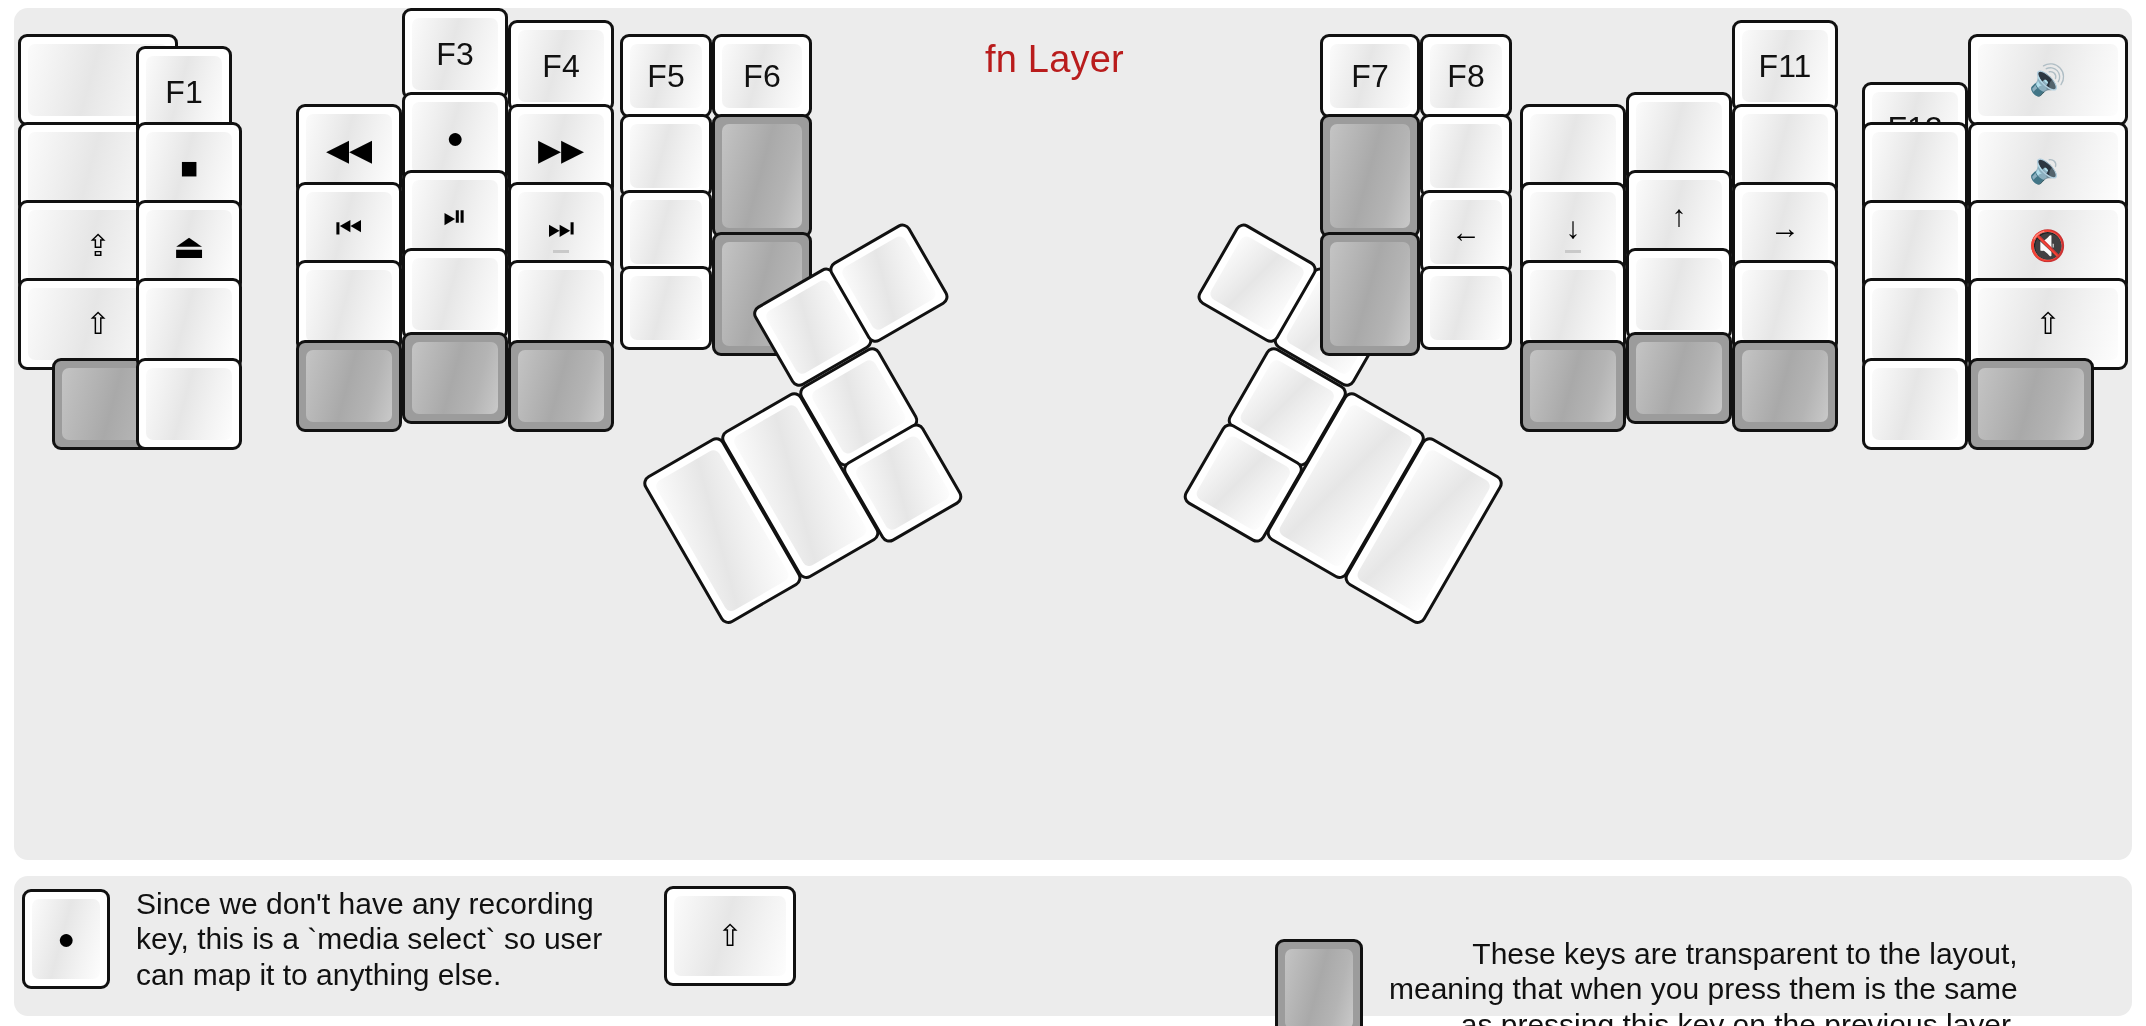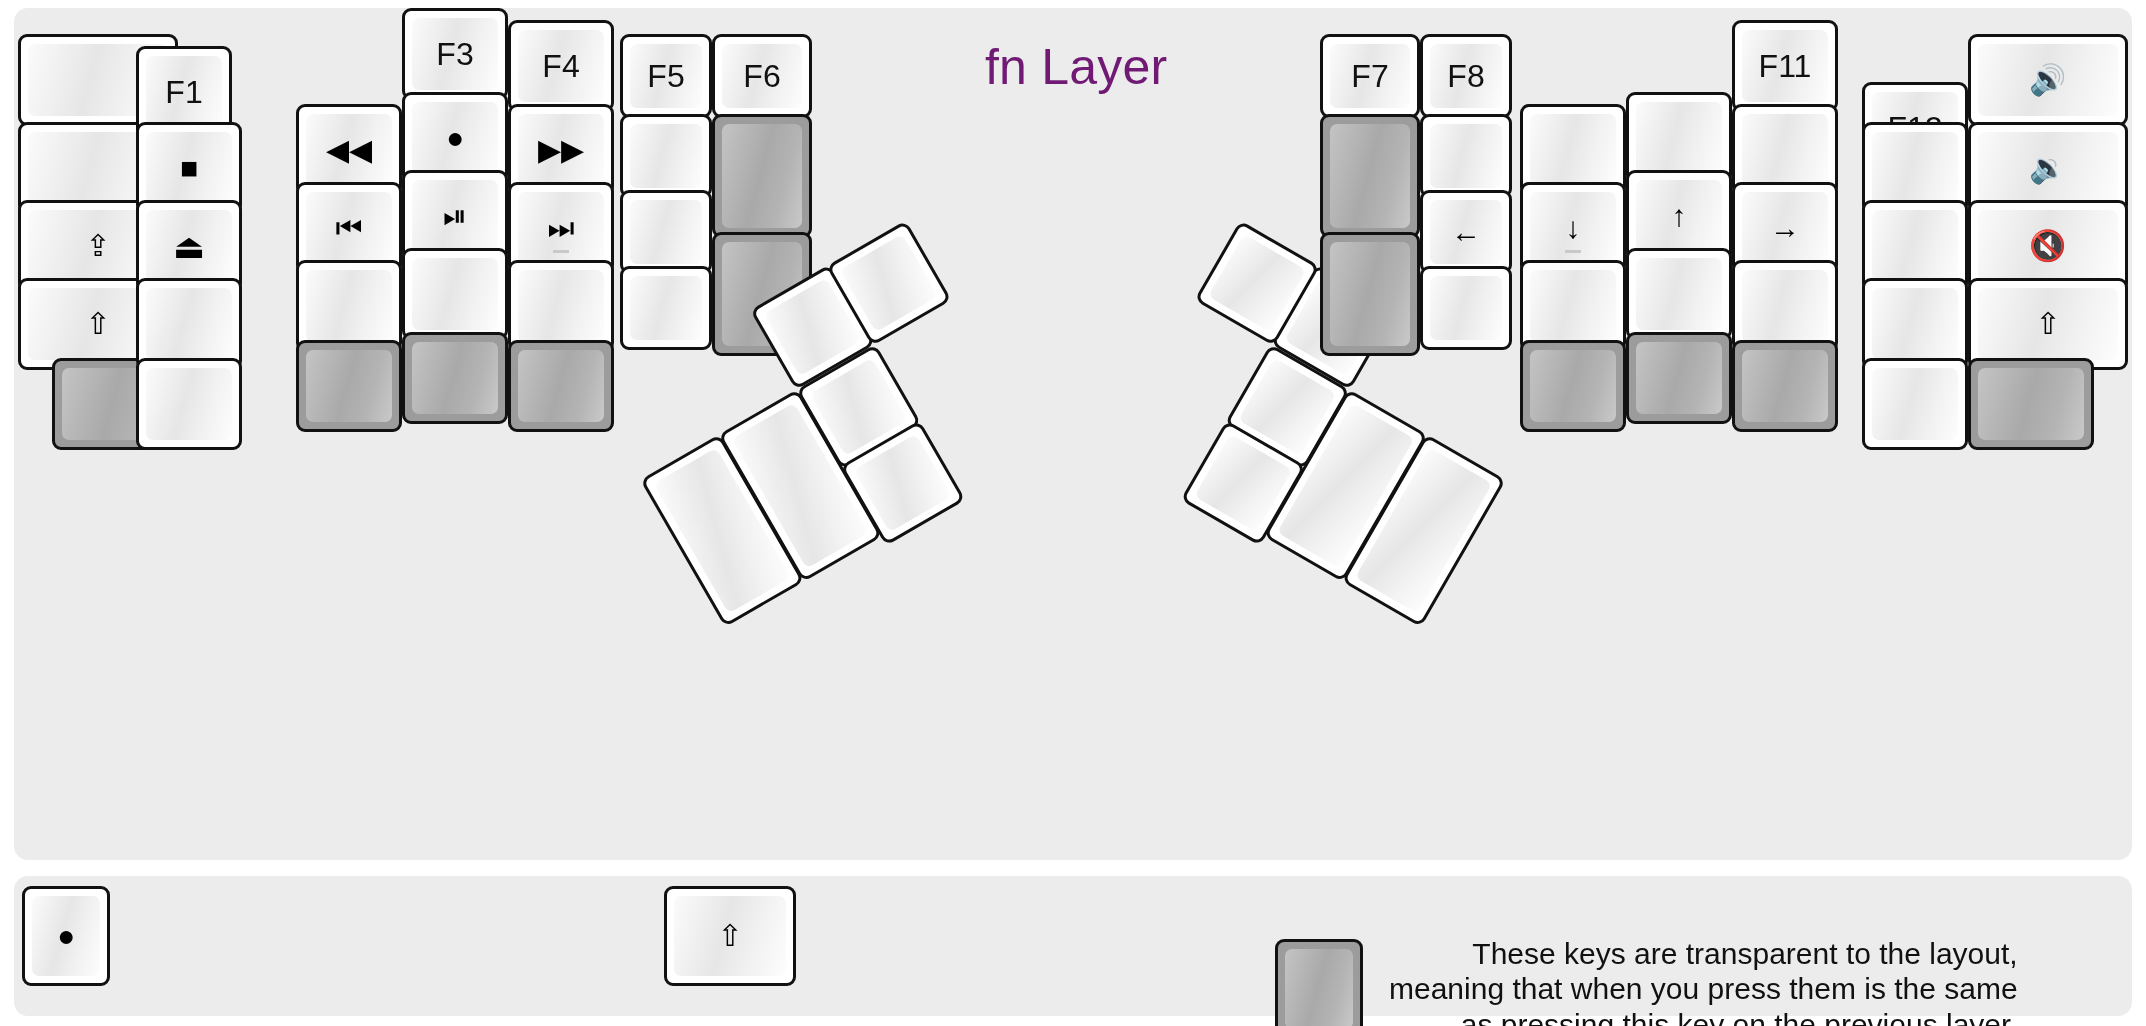--- a/index.html
+++ b/index.html
@@ -82,22 +82,22 @@
   .thumb {
     position: absolute;
     width: 0; height: 0;
   }
 
   
   #layer-title {
     position: absolute;
     left: 985px;
     top: 38px;
-    font-size: 50px;
-    color: #701a75;
+    font-size: 38px;
+    color: #b91c1c;
     letter-spacing: 0.2px;
     white-space: nowrap;
   }
 
   
   .legend-item { position: absolute; display: flex; align-items: center; }
   .legend-item .key { position: relative; left: 0; top: 0; flex: none; }
   .legend-item .note {
     margin-left: 26px;
     font-size: 30px;
@@ -413,20 +413,23 @@
   <div class="key transparent" style="left:1968px;top:358px;width:126px;height:92px;">
       <span class="cap"></span>
     </div>
 
   <div class="legend-item" id="legend-1">
     <div class="key" style="width:88px;height:100px;">
       <span class="cap">
           <span class="glyph">●</span>
         </span>
     </div>
+    <div class="note">Since we don't have any recording
+key, this is a `media select` so user
+can map it to anything else.</div>
   </div>
 
   <div class="legend-item" id="legend-2">
     <div class="key" style="width:132px;height:100px;">
       <span class="cap">
           <span class="glyph">⇧</span>
         </span>
     </div>
   </div>
 

